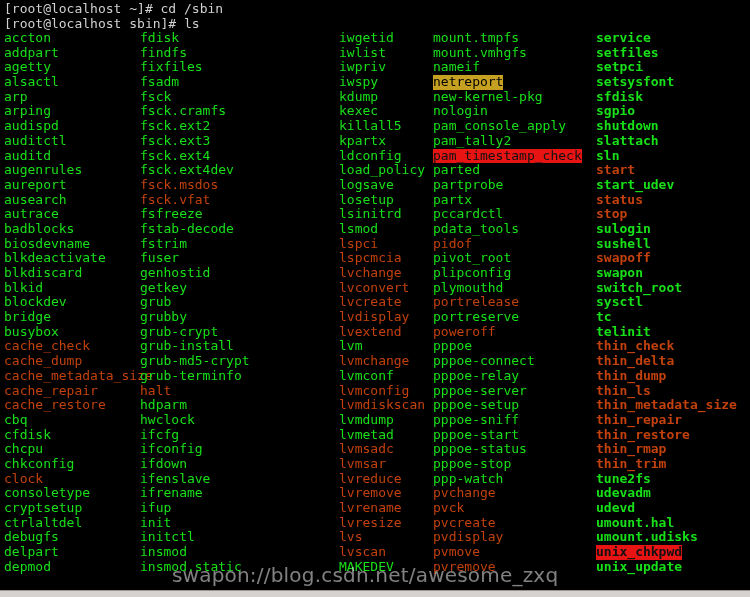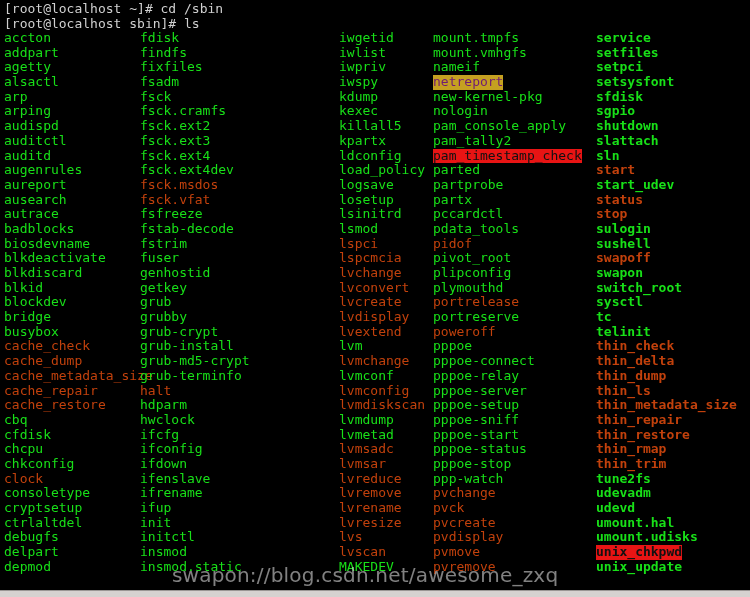--- a/index.html
+++ b/index.html
@@ -51,21 +51,21 @@
   .entry {
     display: block;
     font-size: 13px;
     line-height: 14.7px;
     height: 14.7px;
     white-space: pre;
     width: max-content;
   }
   .c-green  { color: #18e018; }
   .c-cyan   { color: #c2410c; }
-  .c-setuid { color: #701a75; background: #c5a021; }
+  .c-setuid { color: #000000; background: #c5a021; }
   .c-orphan { color: #111111; background: #e81414; text-align: right; }
 
   #scrollbar-track {
     position: absolute;
     left: 0;
     top: 590px;
     width: 750px;
     height: 7px;
     background: #d6d2d0;
     border-top: 1px solid #9a9694;

